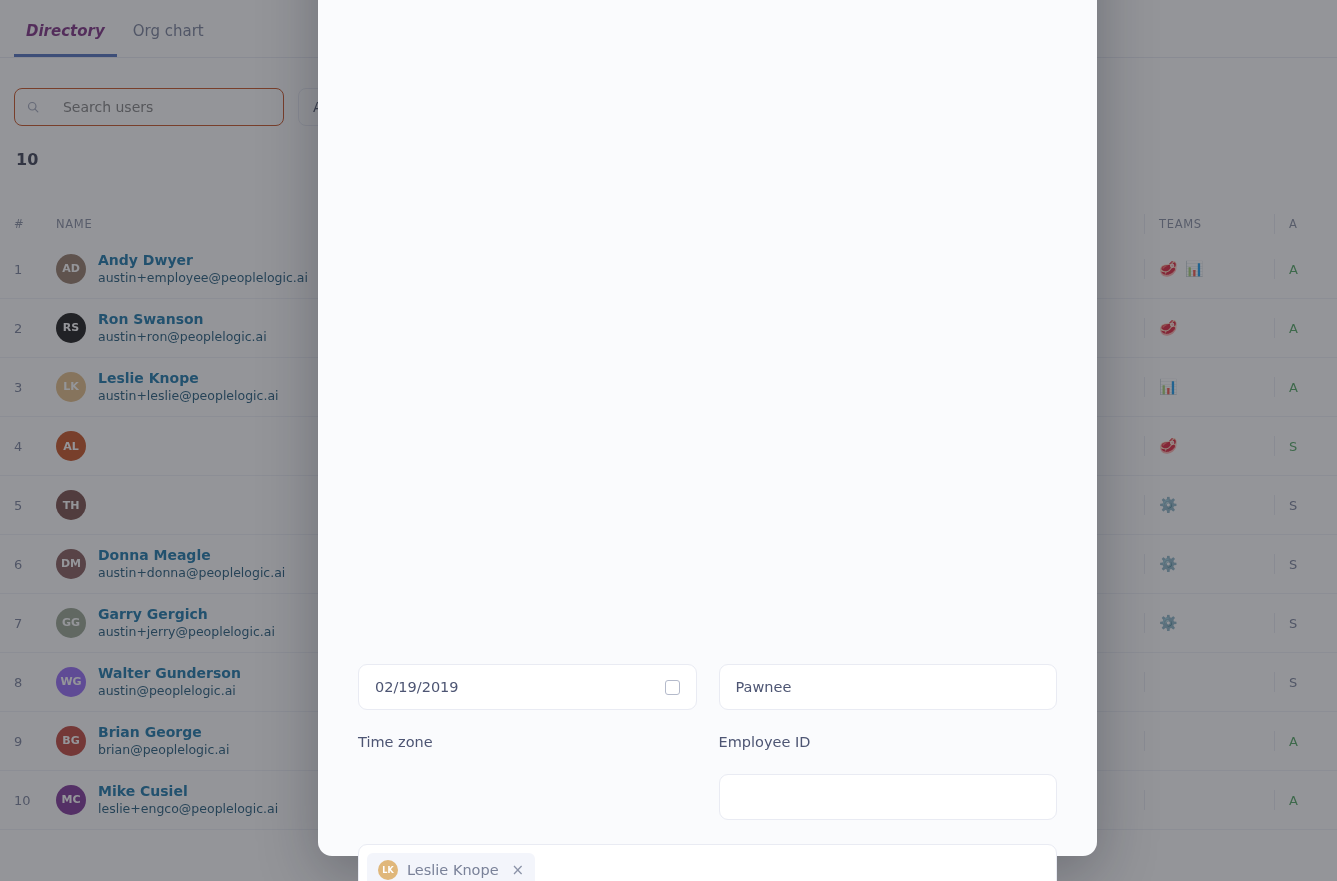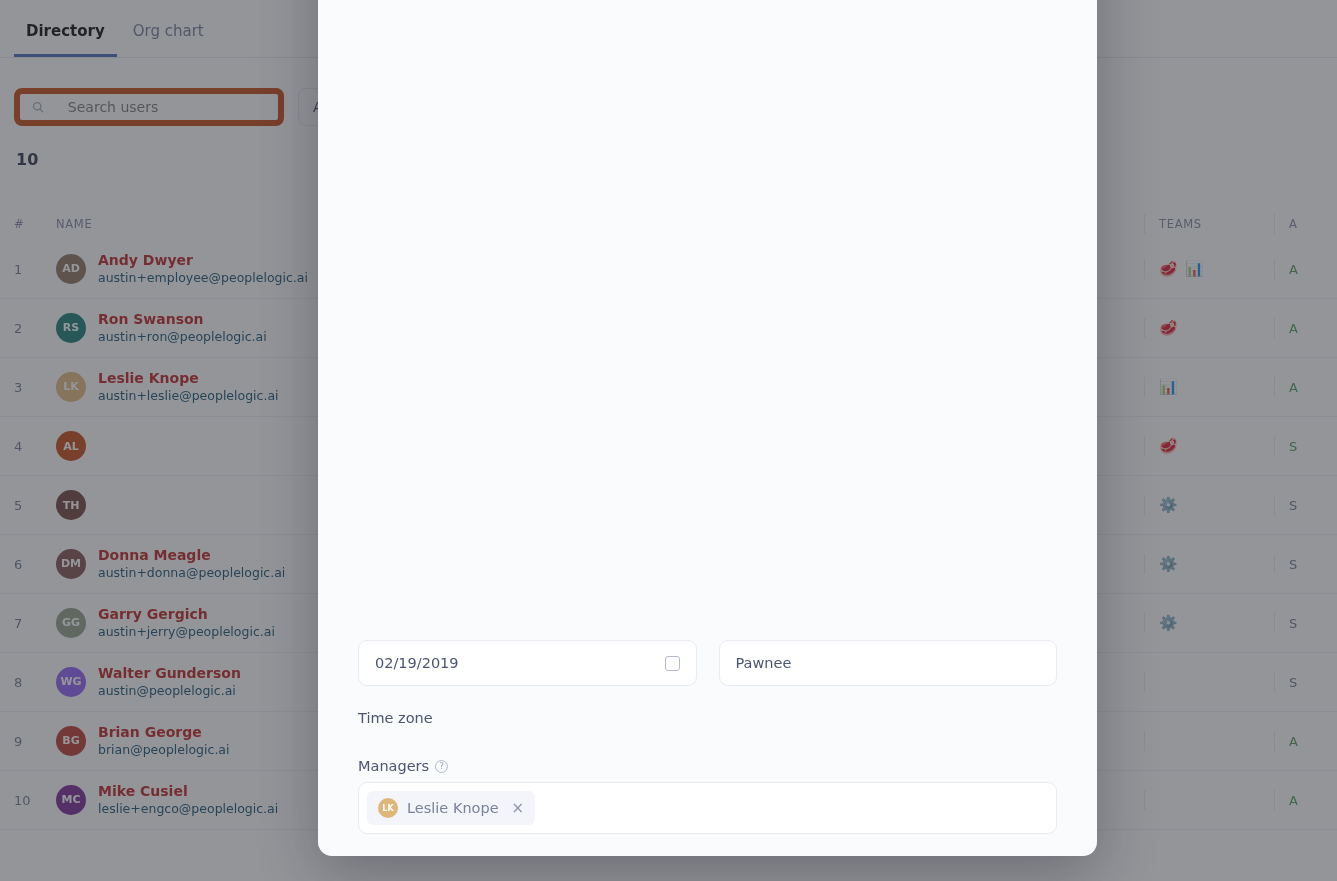--- a/index.html
+++ b/index.html
@@ -18,25 +18,25 @@
   }
   .tabs-bar {
     position: absolute; top: 0; left: 0; right: 0; height: 58px;
     border-bottom: 1px solid #e7e9f2;
     display: flex; align-items: flex-end; padding-left: 14px; gap: 4px;
   }
   .tab {
     font-size: 15px; padding: 8px 12px 14px; color: #6b7490;
     border-bottom: 3px solid transparent; cursor: pointer;
   }
-  .tab.active { color: #000000; font-weight: 700; border-bottom-color: #3f63b5; }
+  .tab.active { color: #701a75; font-weight: 700; border-bottom-color: #3f63b5; font-style: italic; }
 
   .toolbar { position: absolute; top: 88px; left: 14px; right: 14px; height: 38px; display: flex; gap: 14px; }
   .search-box {
-    width: 270px; height: 38px; border: 6px solid #c2410c; border-radius: 8px;
+    width: 270px; height: 38px; border: 1px solid #c2410c; border-radius: 8px;
     display: flex; align-items: center; gap: 24px; padding: 0 12px; background: #fff;
   }
   .search-box input {
     border: 0; outline: 0; font-size: 14px; color: #9aa1b5; background: transparent;
     font-family: inherit; width: 100%;
   }
   .btn-outline {
     height: 38px; border: 1px solid #e7e9f2; border-radius: 8px; background: #fff;
     padding: 0 14px; font-size: 14px; color: #3b4259; display: flex; align-items: center;
     font-family: inherit; cursor: pointer; white-space: nowrap;
@@ -56,21 +56,21 @@
 
   .rows { position: absolute; top: 240px; left: 0; right: 0; }
   .row { height: 59px; display: flex; align-items: center; border-bottom: 1px solid #edeff6; }
   .row .col-num { font-size: 13px; color: #6b7490; }
   .person { display: flex; align-items: center; gap: 12px; }
   .avatar {
     width: 30px; height: 30px; border-radius: 50%; flex: 0 0 30px;
     display: flex; align-items: center; justify-content: center;
     font-size: 11px; font-weight: 700; color: #fff; overflow: hidden;
   }
-  .pname { font-size: 14px; font-weight: 700; color: #b91c1c; line-height: 1.35; }
+  .pname { font-size: 14px; font-weight: 700; color: #0369a1; line-height: 1.35; }
   .pmail { font-size: 12.5px; color: #0c4a6e; line-height: 1.35; }
   .teams-cell { display: flex; gap: 8px; align-items: center; font-size: 15px; }
   .status-cell { font-size: 13px; }
   .status-A { color: #3f9d52; }
   .status-S { color: #6b7490; }
 
   
   #overlay { position: absolute; inset: 0; background: rgba(60,62,70,.55); }
   #modal {
     position: absolute; left: 318px; top: -290px; width: 779px; height: 1146px;
@@ -83,21 +83,21 @@
     font-size: 14.5px; color: #4d5573; margin-bottom: 8px;
     display: flex; align-items: center; gap: 6px;
   }
   .help {
     width: 13px; height: 13px; border-radius: 50%; border: 1px solid #b4bacb;
     color: #9aa1b5; font-size: 9px; line-height: 11px; text-align: center; flex: 0 0 13px;
   }
   .ctrl {
     width: 100%; height: 46px; background: #fff; border: 1px solid #e9ebf3;
     border-radius: 9px; display: flex; align-items: center; padding: 0 16px;
-    font-size: 14.5px; color: #4d5573;
+    font-size: 14.5px; color: #4d5573; margin-top: 24px;
   }
   .ctrl.select { justify-content: space-between; cursor: pointer; }
   .chev { width: 0; height: 0; border-left: 5px solid transparent; border-right: 5px solid transparent; border-top: 6px solid #8b93a8; }
   .two-col { display: flex; gap: 22px; }
   .two-col > div { flex: 1; }
 
   .tagbox {
     width: 100%; min-height: 50px; background: #fff; border: 1px solid #e9ebf3;
     border-radius: 9px; padding: 8px; display: flex; flex-wrap: wrap; gap: 8px; align-content: flex-start;
   }
@@ -159,21 +159,21 @@
      <div class="th col-teams sep teams-cell">
           <span>🥩</span>
           <span>📊</span>
         </div>
      <div class="th col-status sep status-cell status-A">A</div>
       </div>
       <div class="row">
         <div class="th col-num">2</div>
      <div class="th col-name">
        <div class="person">
-         <div class="avatar" style="background:#0f766e">RS</div>
+         <div class="avatar" style="background:#000000">RS</div>
          <div>
            <div class="pname">Ron Swanson</div>
            <div class="pmail">austin+ron@peoplelogic.ai</div>
          </div>
        </div>
      </div>
      <div class="th col-teams sep teams-cell">
           <span>🥩</span>
         </div>
      <div class="th col-status sep status-cell status-A">A</div>
@@ -314,29 +314,33 @@
   </div>
 
   <div class="spacer-24"></div>
 
   <div class="two-col">
     <div class="field">
       <div class="flabel">
         <span>Time zone</span>
       </div>
     </div>
+    <div class="field">
+      <div class="flabel">
+        <span>Employee ID</span>
+      </div>
+      <div class="ctrl">
+        <span></span>
+      </div>
+    </div>
   </div>
 
   <div class="spacer-24"></div>
 
   <div class="field">
-    <div class="flabel">
-      <span>Managers</span>
-      <span class="help">?</span>
-    </div>
     <div class="tagbox" id="managers-host">
         <div class="tag">
           <span class="tg-avatar" style="background:#e0b77a;display:flex;align-items:center;justify-content:center;font-size:8px;color:#fff;font-weight:700">LK</span>
      <span>Leslie Knope</span>
      <span class="tg-x">×</span>
         </div>
       </div>
   </div>
 
   <div class="spacer-18"></div>

